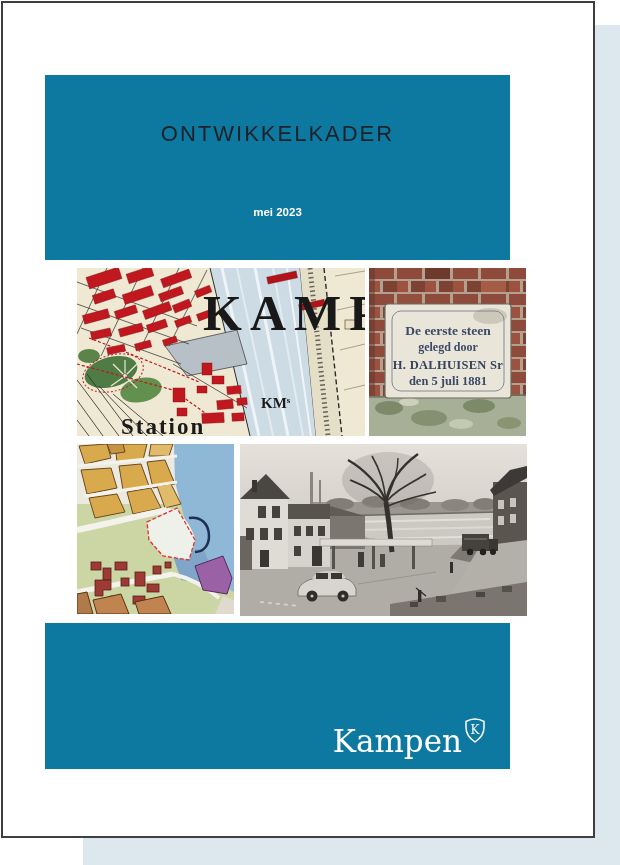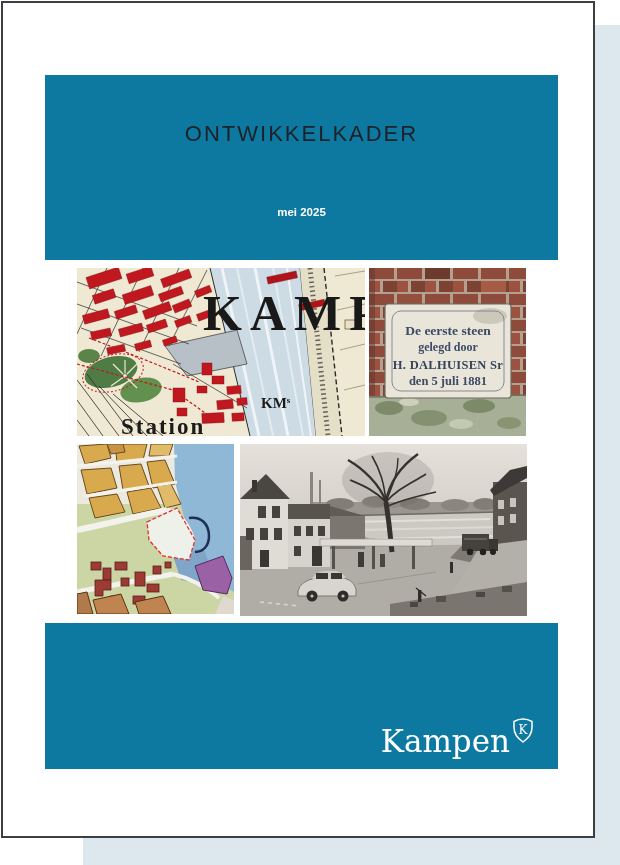--- a/index.html
+++ b/index.html
@@ -9,21 +9,21 @@
   }
   .backdrop{
     position:absolute;left:83px;top:25px;right:0;bottom:0;
     background:#dde8ee;z-index:0;
   }
   .page{
     position:absolute;left:1px;top:1px;width:590px;height:833px;
     background:#ffffff;border:2px solid #3c3e42;z-index:1;
   }
   .band{
-    position:absolute;left:42px;width:513px;background:#0d78a0;
+    position:absolute;left:42px;width:465px;background:#0d78a0;
   }
   .band.header{top:72px;height:185px;}
   .band.footer{top:620px;height:146px;}
   .kicker{
     position:absolute;left:0;right:0;top:46px;text-align:center;
     font-size:22px;letter-spacing:2px;color:#1d2228;font-weight:400;
   }
   .title{
     position:absolute;left:0;right:0;top:80px;text-align:center;
     font-size:32px;letter-spacing:2px;color:#ffffff;font-weight:bold;
@@ -42,21 +42,21 @@
 </style>
 </head>
 <body>
 
 <div class="backdrop"></div>
 
 <div class="page">
 
   <div class="band header">
     <div class="kicker">ONTWIKKELKADER</div>
-    <div class="datum">mei 2025</div>
+    <div class="datum">mei 2023</div>
   </div>
 
   <svg class="img" style="left:74px;top:265px" width="288" height="168" viewBox="0 0 288 168">
     <rect width="288" height="168" fill="#efe8d2"></rect>
 
     <g>
       <polygon points="133,0 223,0 239,168 173,168" fill="#ccdbe4"></polygon>
       <line x1="145" y1="0" x2="182" y2="168" stroke="#eef4f7" stroke-width="3"></line>
       <line x1="160" y1="0" x2="196" y2="168" stroke="#e2ecf1" stroke-width="2"></line>
       <line x1="178" y1="0" x2="211" y2="168" stroke="#eef4f7" stroke-width="3"></line>

